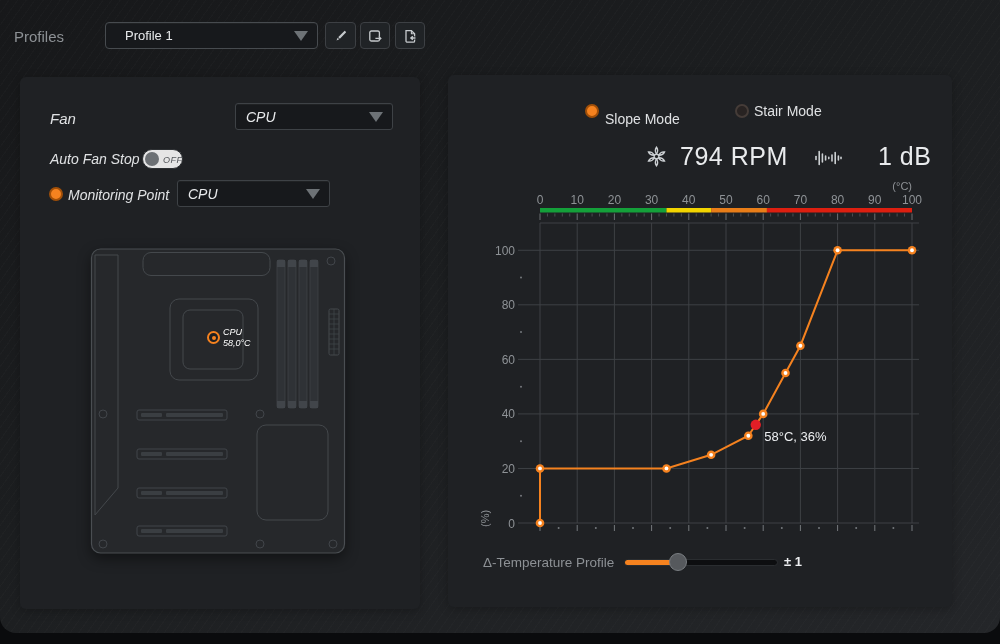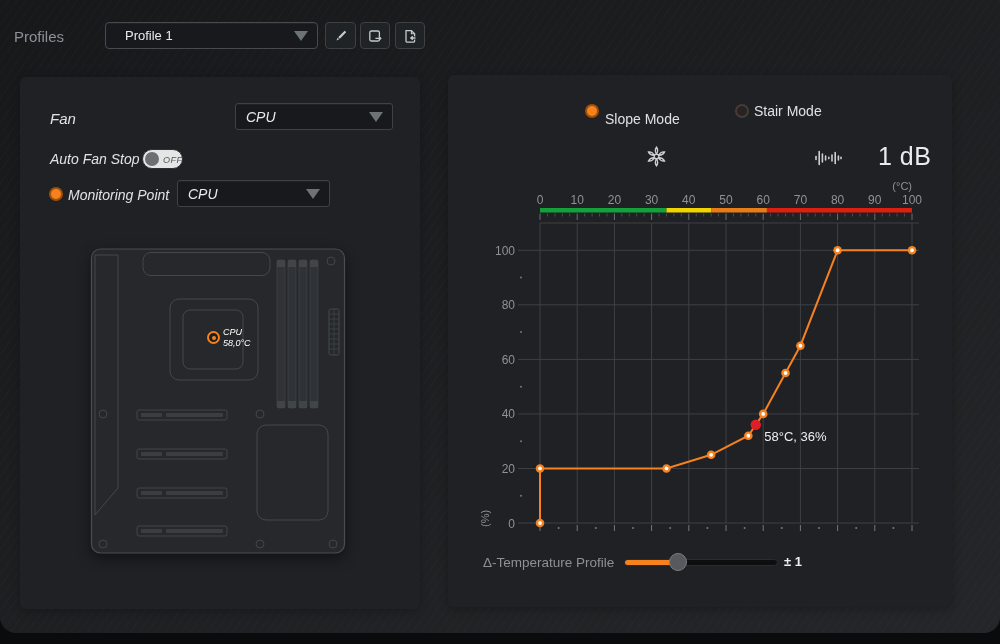--- a/index.html
+++ b/index.html
@@ -181,20 +181,21 @@
         <g id="blade">
             <path d="M12 9.6 C10.6 7.4 10.9 4.6 12 3.1 C13.1 4.6 13.4 7.4 12 9.6 Z"></path>
           </g>
         <use href="#blade" transform="rotate(60 12 12)"></use>
         <use href="#blade" transform="rotate(120 12 12)"></use>
         <use href="#blade" transform="rotate(180 12 12)"></use>
         <use href="#blade" transform="rotate(240 12 12)"></use>
         <use href="#blade" transform="rotate(300 12 12)"></use>
       </g>
     </svg>
+    <span class="rpm-text" style="left:232px;top:67px;">794 RPM</span>
 
     <svg class="abs" style="left:366px;top:74px;" width="28" height="18" viewBox="0 0 28 18">
       <g stroke="#ccd0d3" stroke-width="1.6" stroke-linecap="round">
         <line x1="2" y1="7.5" x2="2" y2="10.5"></line>
         <line x1="5.2" y1="2.5" x2="5.2" y2="15.5"></line>
         <line x1="8.4" y1="5" x2="8.4" y2="13"></line>
         <line x1="11.6" y1="7" x2="11.6" y2="11"></line>
         <line x1="14.8" y1="8.4" x2="14.8" y2="9.6"></line>
         <line x1="18" y1="6" x2="18" y2="12"></line>
         <line x1="21.2" y1="3.5" x2="21.2" y2="14.5"></line>

